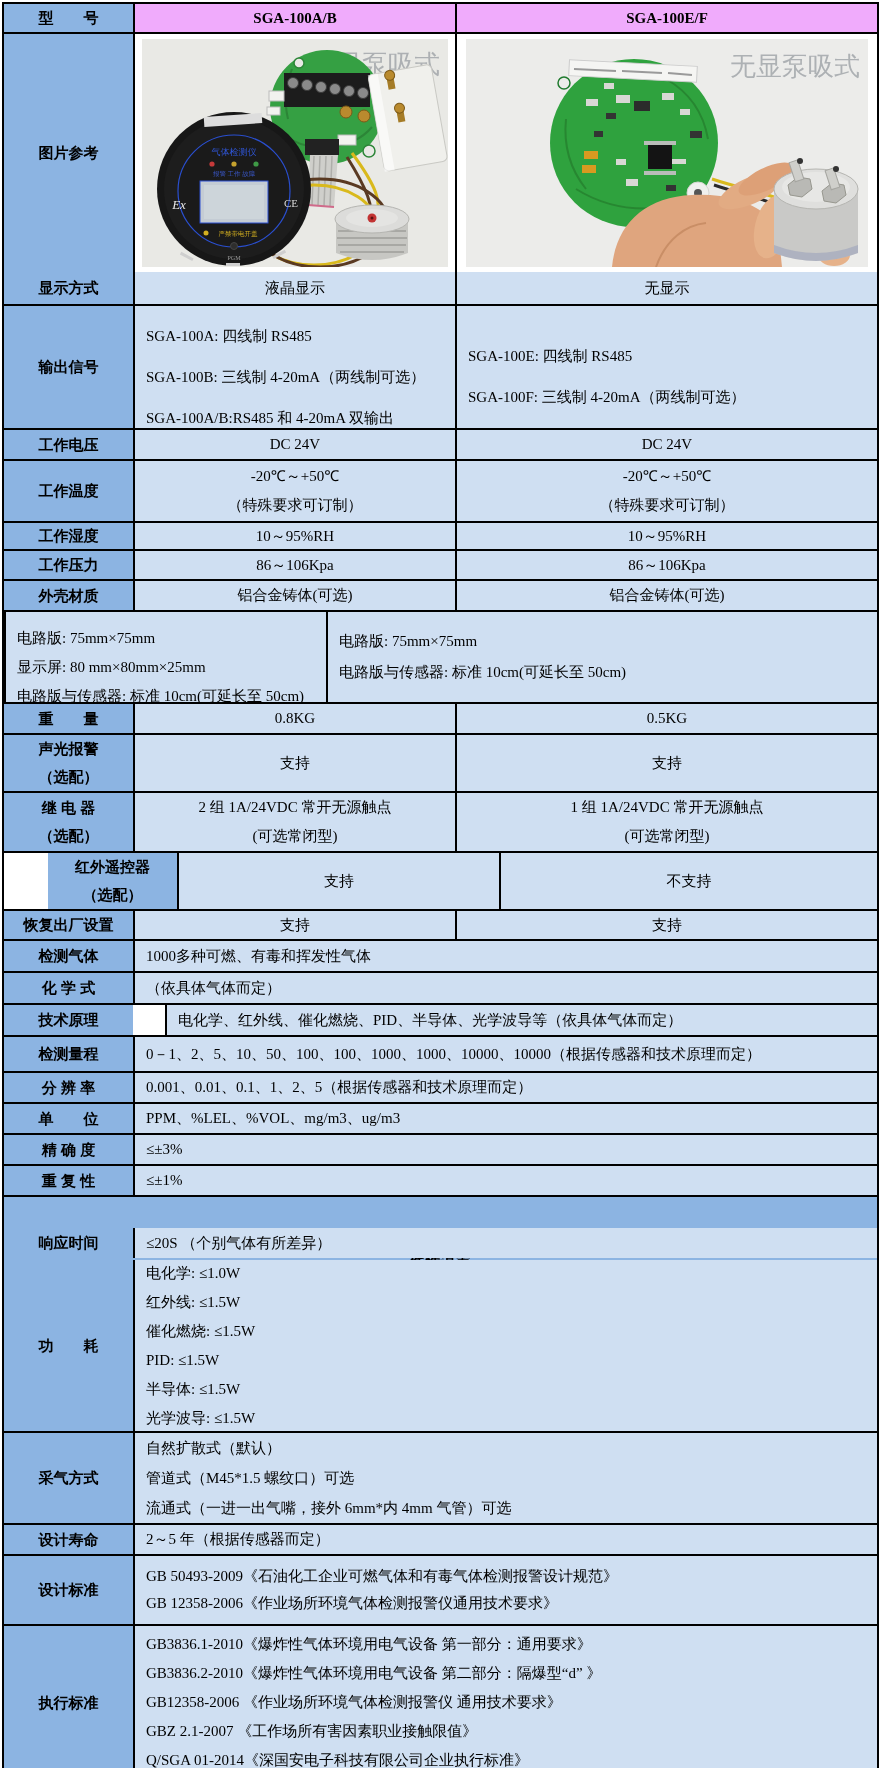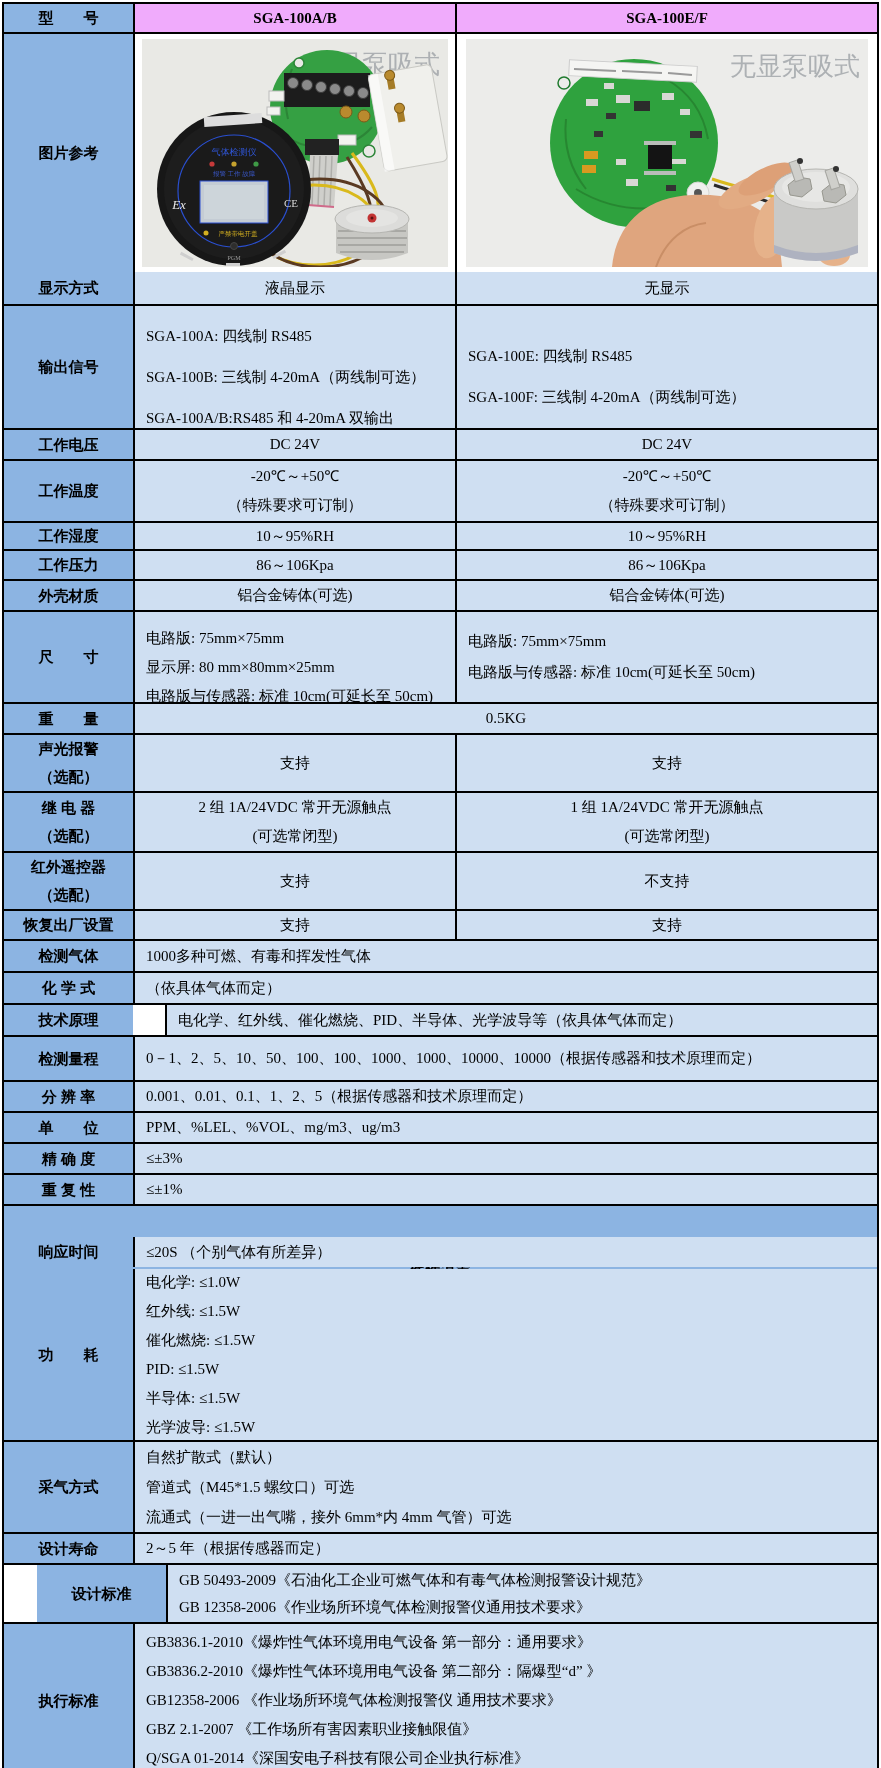--- a/index.html
+++ b/index.html
@@ -316,37 +316,37 @@
             <div>外壳材质</div>
           </div>
           <div class="cell value ac c2">
             <div>铝合金铸体(可选)</div>
           </div>
           <div class="cell value ac">
             <div>铝合金铸体(可选)</div>
           </div>
         </div>
         <div class="trow" style="height: 92px;">
-          <div class="cell label">
-            <div>尺　　寸</div>
-          </div>
           <div class="cell value al vt c2" style="line-height: 29px;">
             <div>电路版: 75mm×75mm</div>
             <div>显示屏: 80 mm×80mm×25mm</div>
             <div>电路版与传感器: 标准 10cm(可延长至 50cm)</div>
           </div>
           <div class="cell value al" style="line-height: 31px;">
             <div>电路版: 75mm×75mm</div>
             <div>电路版与传感器: 标准 10cm(可延长至 50cm)</div>
           </div>
         </div>
         <div class="trow" style="height: 31px;">
           <div class="cell label">
             <div>重　　量</div>
           </div>
+          <div class="cell value ac c2">
+            <div>0.8KG</div>
+          </div>
           <div class="cell value ac">
             <div>0.5KG</div>
           </div>
         </div>
         <div class="trow" style="height: 58px;">
           <div class="cell label">
             <div>声光报警</div>
             <div>（选配）</div>
           </div>
           <div class="cell value ac c2">
@@ -363,21 +363,21 @@
           </div>
           <div class="cell value ac c2">
             <div>2 组 1A/24VDC 常开无源触点</div>
             <div>(可选常闭型)</div>
           </div>
           <div class="cell value ac">
             <div>1 组 1A/24VDC 常开无源触点</div>
             <div>(可选常闭型)</div>
           </div>
         </div>
-        <div class="trow" style="height: 58px;">
+        <div class="trow" style="height: 58px; padding-left: 44px;">
           <div class="cell label">
             <div>红外遥控器</div>
             <div>（选配）</div>
           </div>
           <div class="cell value ac c2">
             <div>支持</div>
           </div>
           <div class="cell value ac">
             <div>不支持</div>
           </div>
@@ -410,21 +410,21 @@
           </div>
         </div>
         <div class="trow" style="height: 32px; gap: 32px;">
           <div class="cell label">
             <div>技术原理</div>
           </div>
           <div class="cell value al">
             <div>电化学、红外线、催化燃烧、PID、半导体、光学波导等（依具体气体而定）</div>
           </div>
         </div>
-        <div class="trow" style="height: 45px; justify-content: space-between;">
+        <div class="trow" style="height: 36px; justify-content: space-between;">
           <div class="cell label">
             <div>检测量程</div>
           </div>
           <div class="cell value al">
             <div>0－1、2、5、10、50、100、100、1000、1000、10000、10000（根据传感器和技术原理而定）</div>
           </div>
         </div>
         <div class="trow" style="height: 31px;">
           <div class="cell label">
             <div>分 辨 率</div>
@@ -497,21 +497,21 @@
           </div>
         </div>
         <div class="trow" style="height: 31px;">
           <div class="cell label">
             <div>设计寿命</div>
           </div>
           <div class="cell value al">
             <div>2～5 年（根据传感器而定）</div>
           </div>
         </div>
-        <div class="trow" style="height: 59px; padding-left: 33px;">
+        <div class="trow" style="height: 70px;">
           <div class="cell label">
             <div>设计标准</div>
           </div>
           <div class="cell value al" style="line-height: 27px;">
             <div>GB 50493-2009《石油化工企业可燃气体和有毒气体检测报警设计规范》</div>
             <div>GB 12358-2006《作业场所环境气体检测报警仪通用技术要求》</div>
           </div>
         </div>
         <div class="trow" style="height: 155px;">
           <div class="cell label">

